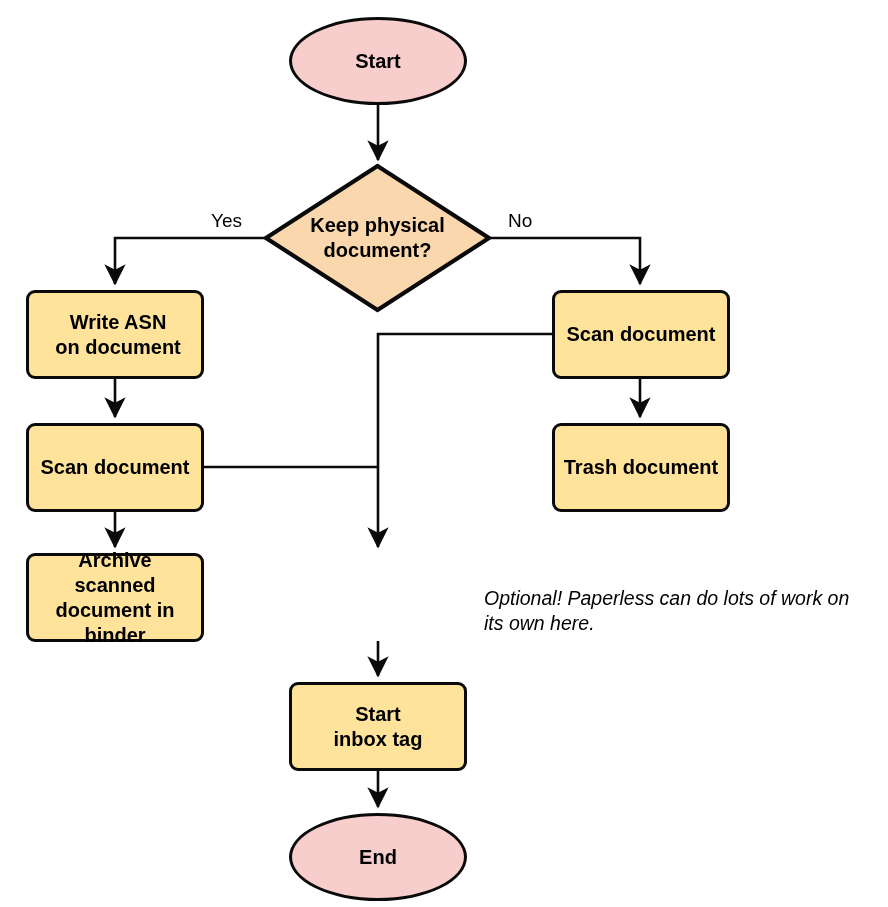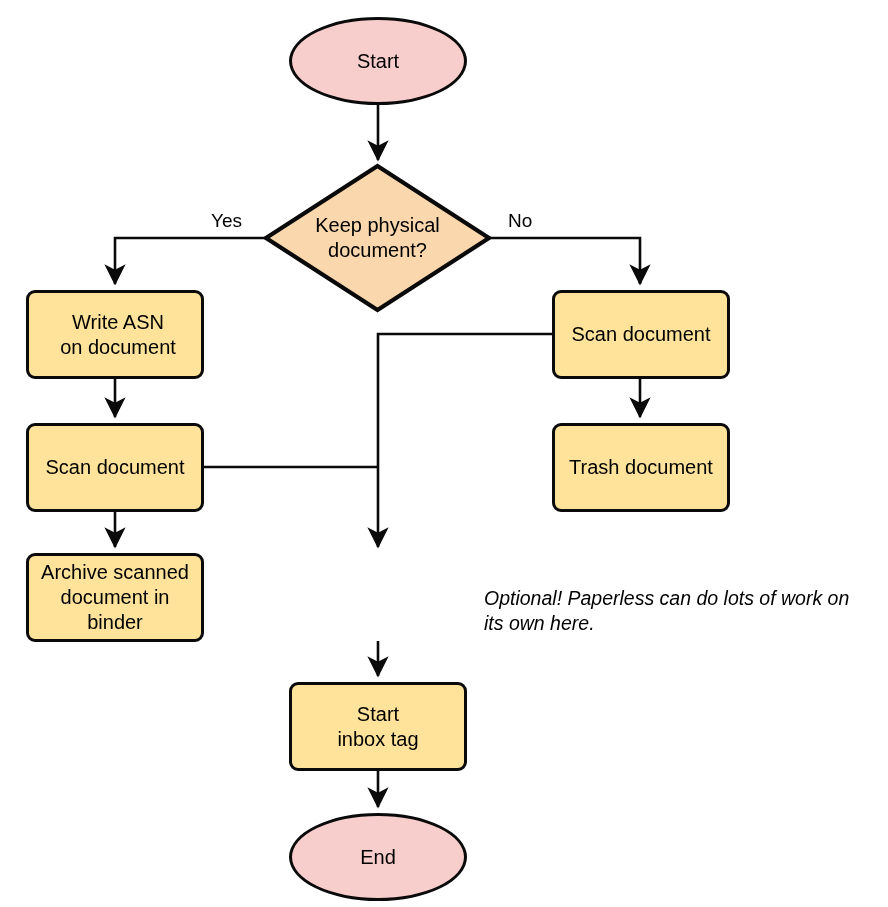--- a/index.html
+++ b/index.html
@@ -46,20 +46,21 @@
   }
   .node-process {
     background: #ffe39b;
     border: 3.2px solid #0a0a0a;
     border-radius: 9px;
   }
   .node-label {
     display: block;
     white-space: pre-line;
     padding: 0 6px;
+    font-weight: bold;
   }
   .edge-label {
     position: absolute;
     color: #000000;
     font-size: 19px;
     line-height: 22px;
     white-space: nowrap;
     z-index: 4;
   }
   .note {

